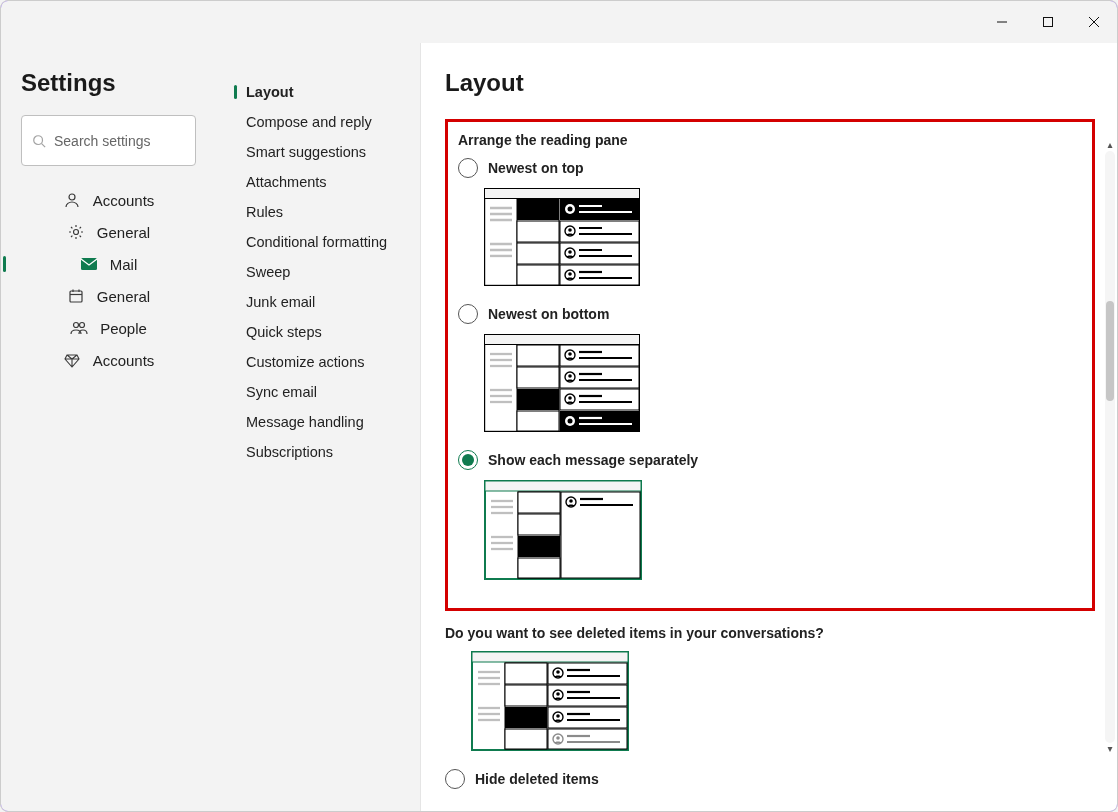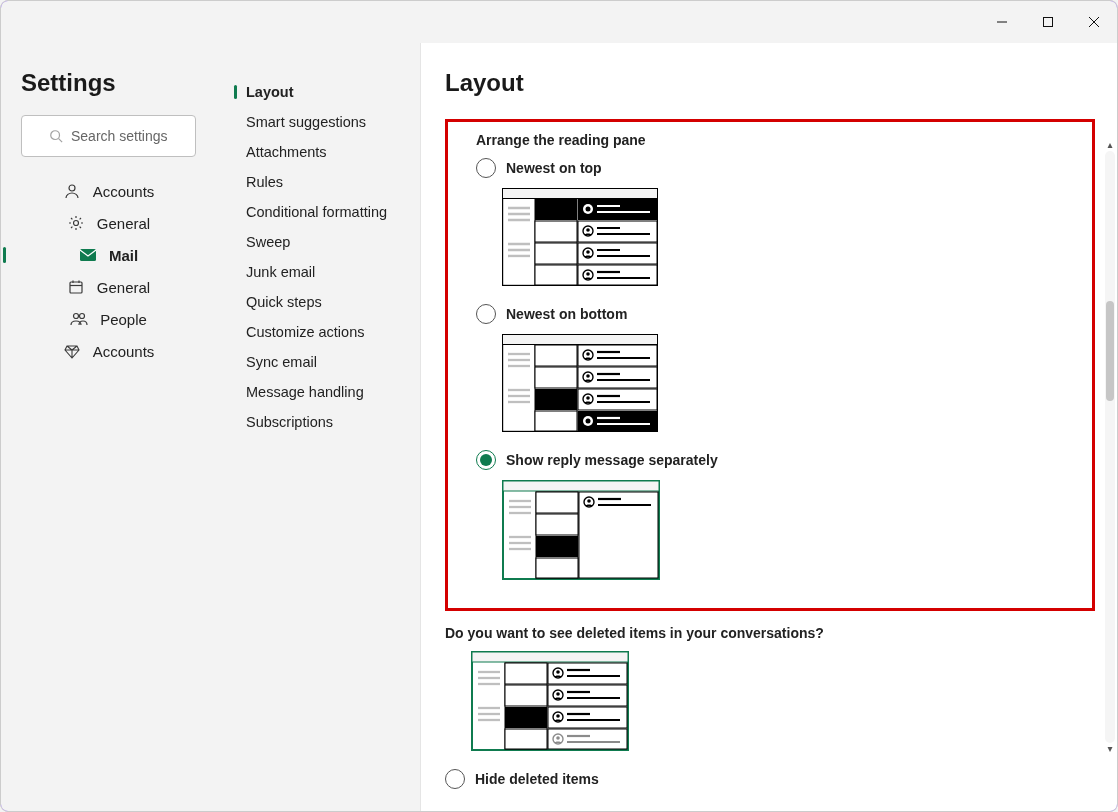--- a/index.html
+++ b/index.html
@@ -45,45 +45,45 @@
   padding-top: 26px;
 }
 .col1 h1 {
   font-size: 24px;
   font-weight: 600;
   padding: 0 20px 18px 20px;
   color: #1a1a1a;
 }
 .search {
   margin: 0 20px 18px 20px;
-  height: 42px;
+  height: 51px;
   border: 1px solid #bfbfbf;
   border-radius: 4px;
   background: #fff;
   display: flex;
   align-items: center;
-  padding: 0 27px;
+  padding: 0 10px;
   color: #666;
   font-size: 14px;
 }
 .search .mag { width: 14px; height: 14px; margin-right: 8px; opacity:.6 }
 .nav { list-style: none; }
 .nav li {
   display: flex;
   align-items: center;
   padding: 6px 20px;
   font-size: 15px;
   color: #222;
   cursor: pointer;
   position: relative;
   height: 32px;
   justify-content: center;
 }
 .nav li .ic { width: 18px; height: 18px; margin-right: 12px; display:flex; align-items:center; justify-content:center; color:#3b3b3b }
-.nav li.active { font-weight: 700; }
+.nav li.active { font-weight: 400; }
 .nav li.active::before {
   content:"";
   position:absolute;
   left: 2px;
   top: 8px;
   bottom: 8px;
   width: 3px;
   background:#0f7b4f;
   border-radius: 2px;
 }
@@ -120,21 +120,21 @@
   overflow-y: auto;
 }
 .col3 h2 {
   font-size: 24px;
   font-weight: 600;
   color:#1a1a1a;
   margin-bottom: 22px;
 }
 .highlight-box {
   border: 3px solid #d40000;
-  padding: 10px 10px 10px 28px;
+  padding: 10px 10px 10px 10px;
   margin-bottom: 14px;
   margin-right: 22px;
   margin-top: 15px;
 }
 .section-title {
   font-weight: 600;
   font-size: 14px;
   color:#222;
   margin-bottom: 10px;
 }
@@ -251,20 +251,21 @@
               </svg>
             </span>
           <span>Accounts</span>
         </li>
       </ul>
     </div>
 
     <div class="col2">
       <ul class="subnav">
         <li class="active"><span>Layout</span></li>
+        <li><span>Compose and reply</span></li>
         <li><span>Smart suggestions</span></li>
         <li><span>Attachments</span></li>
         <li><span>Rules</span></li>
         <li><span>Conditional formatting</span></li>
         <li><span>Sweep</span></li>
         <li><span>Junk email</span></li>
         <li><span>Quick steps</span></li>
         <li><span>Customize actions</span></li>
         <li><span>Sync email</span></li>
         <li><span>Message handling</span></li>
@@ -378,21 +379,21 @@
               <circle cx="86" cy="87" r="5" fill="#fff"></circle>
                 <circle cx="86" cy="87" r="2.5" fill="#000"></circle>
               <line x1="95" y1="84" x2="118" y2="84" stroke="#fff" stroke-width="2.2"></line>
                 <line x1="95" y1="90" x2="148" y2="90" stroke="#fff" stroke-width="2.2"></line>
             </g>
           </svg>
         </div>
 
         <div class="option">
           <div class="radio selected"></div>
-          <div class="option-label">Show reply message separately</div>
+          <div class="option-label">Show each message separately</div>
         </div>
         <div class="preview">
           <svg width="158" height="100" viewBox="0 0 158 100">
             <rect x="1" y="1" width="156" height="98" fill="#fff" stroke="#0f7b4f" stroke-width="2"></rect>
             <rect x="1" y="1" width="156" height="10" fill="#f4f4f4" stroke="#0f7b4f"></rect>
             <g stroke="#bfbfbf" stroke-width="2.3">
                 <line x1="7" y1="21" x2="29" y2="21"></line>
                 <line x1="7" y1="27" x2="29" y2="27"></line>
                 <line x1="7" y1="33" x2="29" y2="33"></line>
                 <line x1="7" y1="57" x2="29" y2="57"></line>

